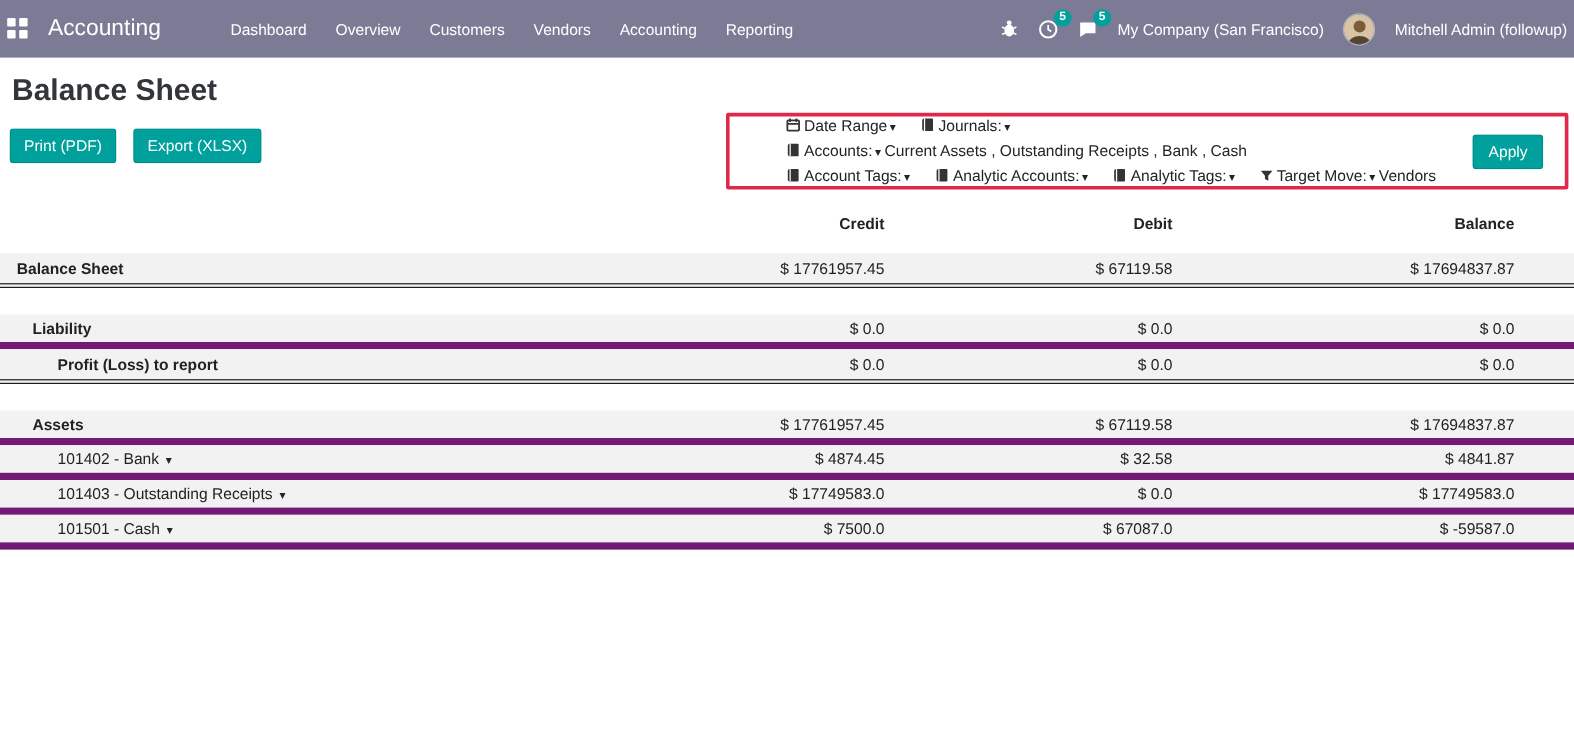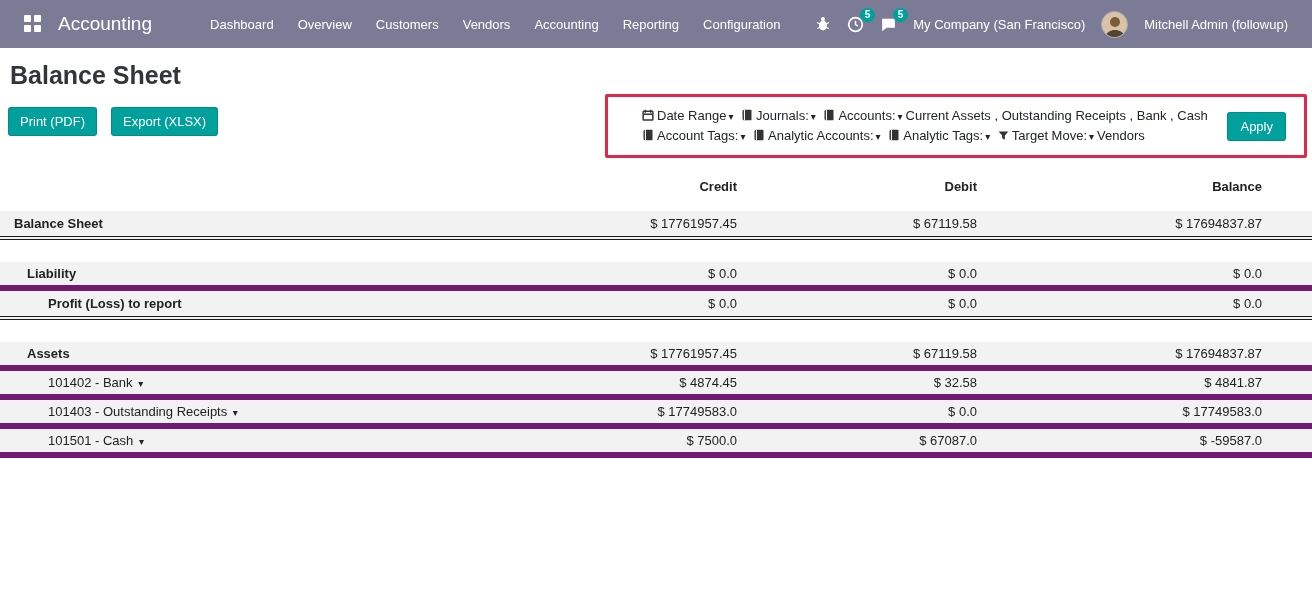--- a/index.html
+++ b/index.html
@@ -10,21 +10,21 @@
     position:relative;
     overflow:hidden;
     color:#222;
   }
   :root{
     --navbar:#7c7b96; --teal:#00a09d; --annotation:#e0294a; --rowbg:#f2f2f2;
   }
   
   .navbar{
     height:48px; background:var(--navbar); display:flex; align-items:center;
-    color:#fff; padding:0 24px;
+    color:#fff; padding:0 6px;
   }
   .apps-icon{ width:18px; height:18px; display:grid; grid-template-columns:7px 7px;
     grid-template-rows:7px 7px; gap:3px; margin-right:16px; cursor:pointer; }
   .apps-icon span{ background:#fff; border-radius:1px; }
   .brand{ font-size:19px; font-weight:400; margin-right:46px; cursor:pointer; }
   .nav-menu{ display:flex; font-size:13px; }
   .nav-item{ padding:16px 12px; cursor:pointer; white-space:nowrap; }
   .nav-right{ margin-left:auto; display:flex; align-items:center; gap:16px; font-size:13px; }
   .icon-wrap{ position:relative; cursor:pointer; display:flex; align-items:center; }
   .badge{ position:absolute; top:-8px; right:-11px; background:var(--teal); color:#fff;
@@ -40,21 +40,21 @@
     border-radius:3px; font-size:13px; padding:6px 11px; cursor:pointer;
     font-family:"Liberation Sans",sans-serif; }
 
   
   .filter-annotation{
     position:absolute; top:94px; right:5px; width:702px; height:64px;
     border:3px solid var(--annotation); border-radius:2px;
     display:flex; align-items:center; padding:4px 12px 4px 34px;
   }
   .filter-lines{ flex:1; font-size:13px; color:#212529; line-height:19px; }
-  .filter{ cursor:pointer; white-space:nowrap; margin-right:4px; }
+  .filter{ cursor:pointer; white-space:nowrap; margin-right:4px;margin-left:13px; }
   .filter svg{ vertical-align:-1px; margin-right:3px; }
   .caret{ font-size:10px; color:#212529; margin-left:2px; }
   .filter-value{ margin-left:3px; }
   .apply-btn{ margin-left:10px; margin-right:6px; padding:6px 12px; }
 
   
   .report{ margin-top:36px; font-size:13px; }
   .trow{ display:flex; align-items:center; height:29px; padding-right:50px;
     background:var(--rowbg); border-bottom:6px solid #701a75; }
   .trow.header{ background:transparent; border-bottom:none; font-weight:bold;
@@ -79,21 +79,20 @@
       <span></span>
   </div>
   <div class="brand">Accounting</div>
   <div class="nav-menu">
     <div class="nav-item">Dashboard</div>
     <div class="nav-item">Overview</div>
     <div class="nav-item">Customers</div>
     <div class="nav-item">Vendors</div>
     <div class="nav-item">Accounting</div>
     <div class="nav-item">Reporting</div>
-    <div class="nav-item">Configuration</div>
   </div>
   <div class="nav-right">
     <div class="icon-wrap">
       <svg width="16" height="16" viewBox="0 0 16 16">
           <ellipse cx="8" cy="9.5" rx="4" ry="5" fill="#fff"></ellipse>
           <circle cx="8" cy="3" r="2" fill="#fff"></circle>
           <path d="M2 6.5l3 1.5M2 12.5l3-1M14 6.5l-3 1.5M14 12.5l-3-1" stroke="#fff" stroke-width="1.2" fill="none"></path>
         </svg>
     </div>
     <div class="icon-wrap">

